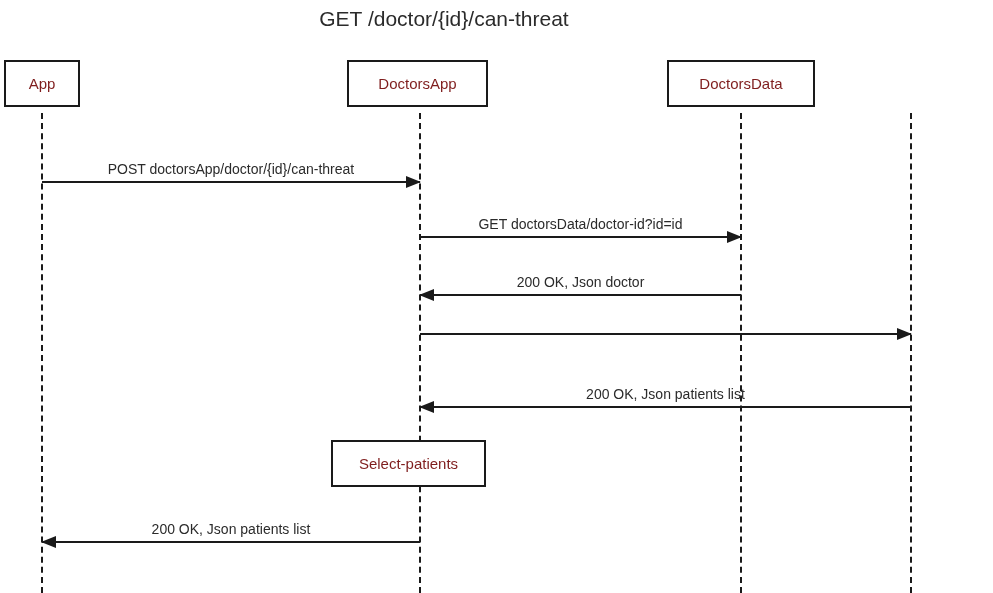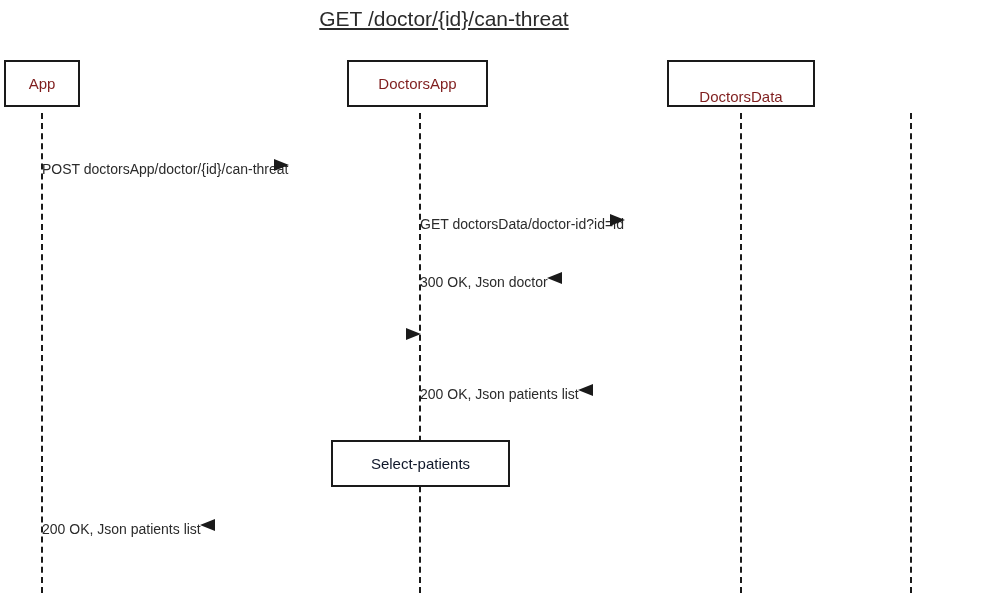--- a/index.html
+++ b/index.html
@@ -14,21 +14,20 @@
     position: relative;
     width: 993px; height: 593px;
     background: #ffffff;
   }
   .title {
     position: absolute;
     top: 7px; left: 0; width: 888px;
     text-align: center;
     font-size: 21px;
     color: #2b2b2b;
-    text-decoration: underline;
   }
   .actor {
     position: absolute;
     top: 60px; height: 47px;
     background: #ffffff;
     border: 2px solid #1a1a1a;
     display: flex; align-items: center; justify-content: center;
     font-size: 15px;
     color: #7f1d1d;
     z-index: 3;
@@ -37,21 +36,21 @@
     position: absolute;
     top: 113px; bottom: 0;
     width: 0;
     border-left: 2px dashed #1a1a1a;
     z-index: 0;
   }
   .message {
     position: absolute;
     z-index: 2;
     display: flex;
-    flex-direction: row;
+    flex-direction: column;
   }
   .msg-label {
     font-size: 14px;
     color: #2b2b2b;
     text-align: center;
     height: 17px;
     line-height: 17px;
     white-space: nowrap;
   }
   .msg-line {
@@ -73,43 +72,43 @@
   }
   .msg-line.dir-left .arrowhead {
     left: -1px;
     border-right: 15px solid #1a1a1a;
     border-top: 6px solid transparent;
     border-bottom: 6px solid transparent;
   }
   .action-box {
     position: absolute;
     left: 331px; top: 440px;
-    width: 179px; height: 47px;
+    width: 155px; height: 47px;
     background: #ffffff;
     border: 2px solid #1a1a1a;
     display: flex; align-items: center; justify-content: center;
     font-size: 15px;
-    color: #0f172a;
+    color: #7f1d1d;
     z-index: 3;
   }
 </style>
 </head>
 <body>
 
 <div class="diagram">
 
   <div class="title">GET /doctor/{id}/can-threat</div>
 
   <div class="actor" style="left:4px; width:76px;">
     <span>App</span>
   </div>
   <div class="actor" style="left:347px; width:141px;">
     <span>DoctorsApp</span>
   </div>
-  <div class="actor" style="left:667px; width:148px;align-items:flex-end;">
+  <div class="actor" style="left:667px; width:148px;">
     <span>DoctorsData</span>
   </div>
 
   <div class="lifeline" style="left:41px;"></div>
   <div class="lifeline" style="left:419px;"></div>
   <div class="lifeline" style="left:740px;"></div>
   <div class="lifeline" style="left:910px;"></div>
 
   <div class="message" style="left:42px; top:161px; width:378px;">
     <div class="msg-label">POST doctorsApp/doctor/{id}/can-threat</div>
@@ -119,21 +118,21 @@
   </div>
 
   <div class="message" style="left:420px; top:216px; width:321px;">
     <div class="msg-label">GET doctorsData/doctor-id?id=id</div>
     <div class="msg-line dir-right">
         <span class="arrowhead"></span>
       </div>
   </div>
 
   <div class="message" style="left:420px; top:274px; width:321px;">
-    <div class="msg-label">300 OK, Json doctor</div>
+    <div class="msg-label">200 OK, Json doctor</div>
     <div class="msg-line dir-left">
         <span class="arrowhead"></span>
       </div>
   </div>
 
   <div class="message" style="left:420px; top:330px; width:491px;">
     <div class="msg-line dir-right">
         <span class="arrowhead"></span>
       </div>
   </div>

